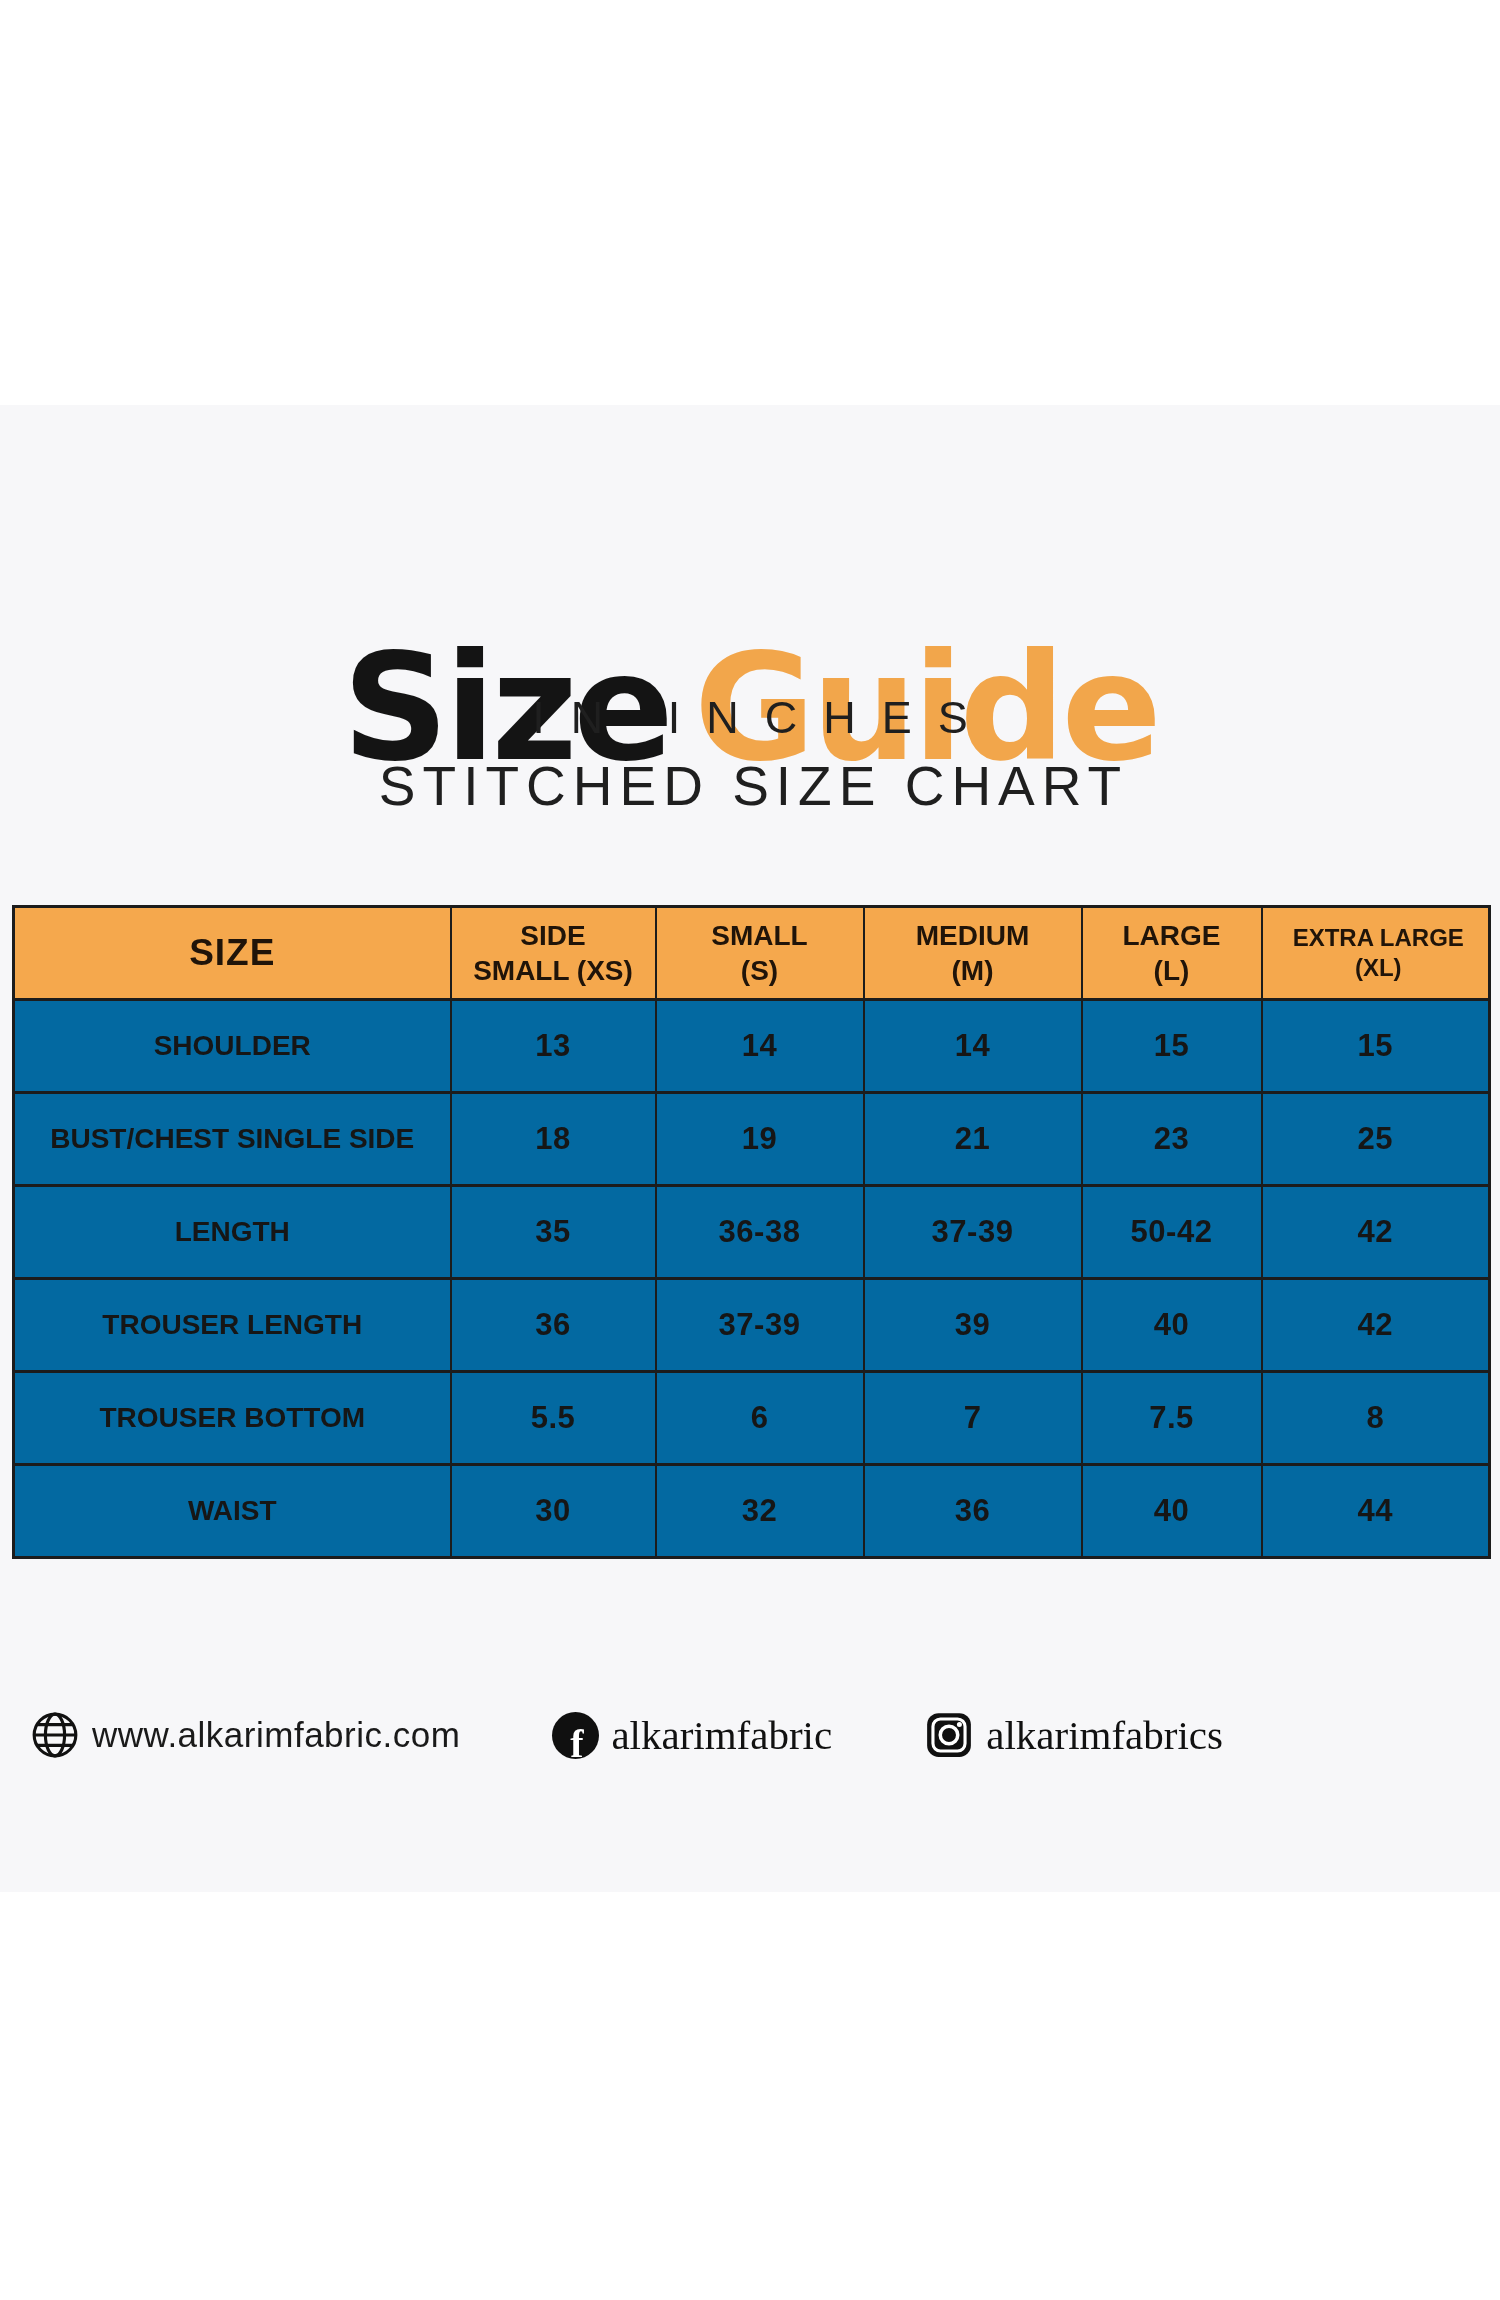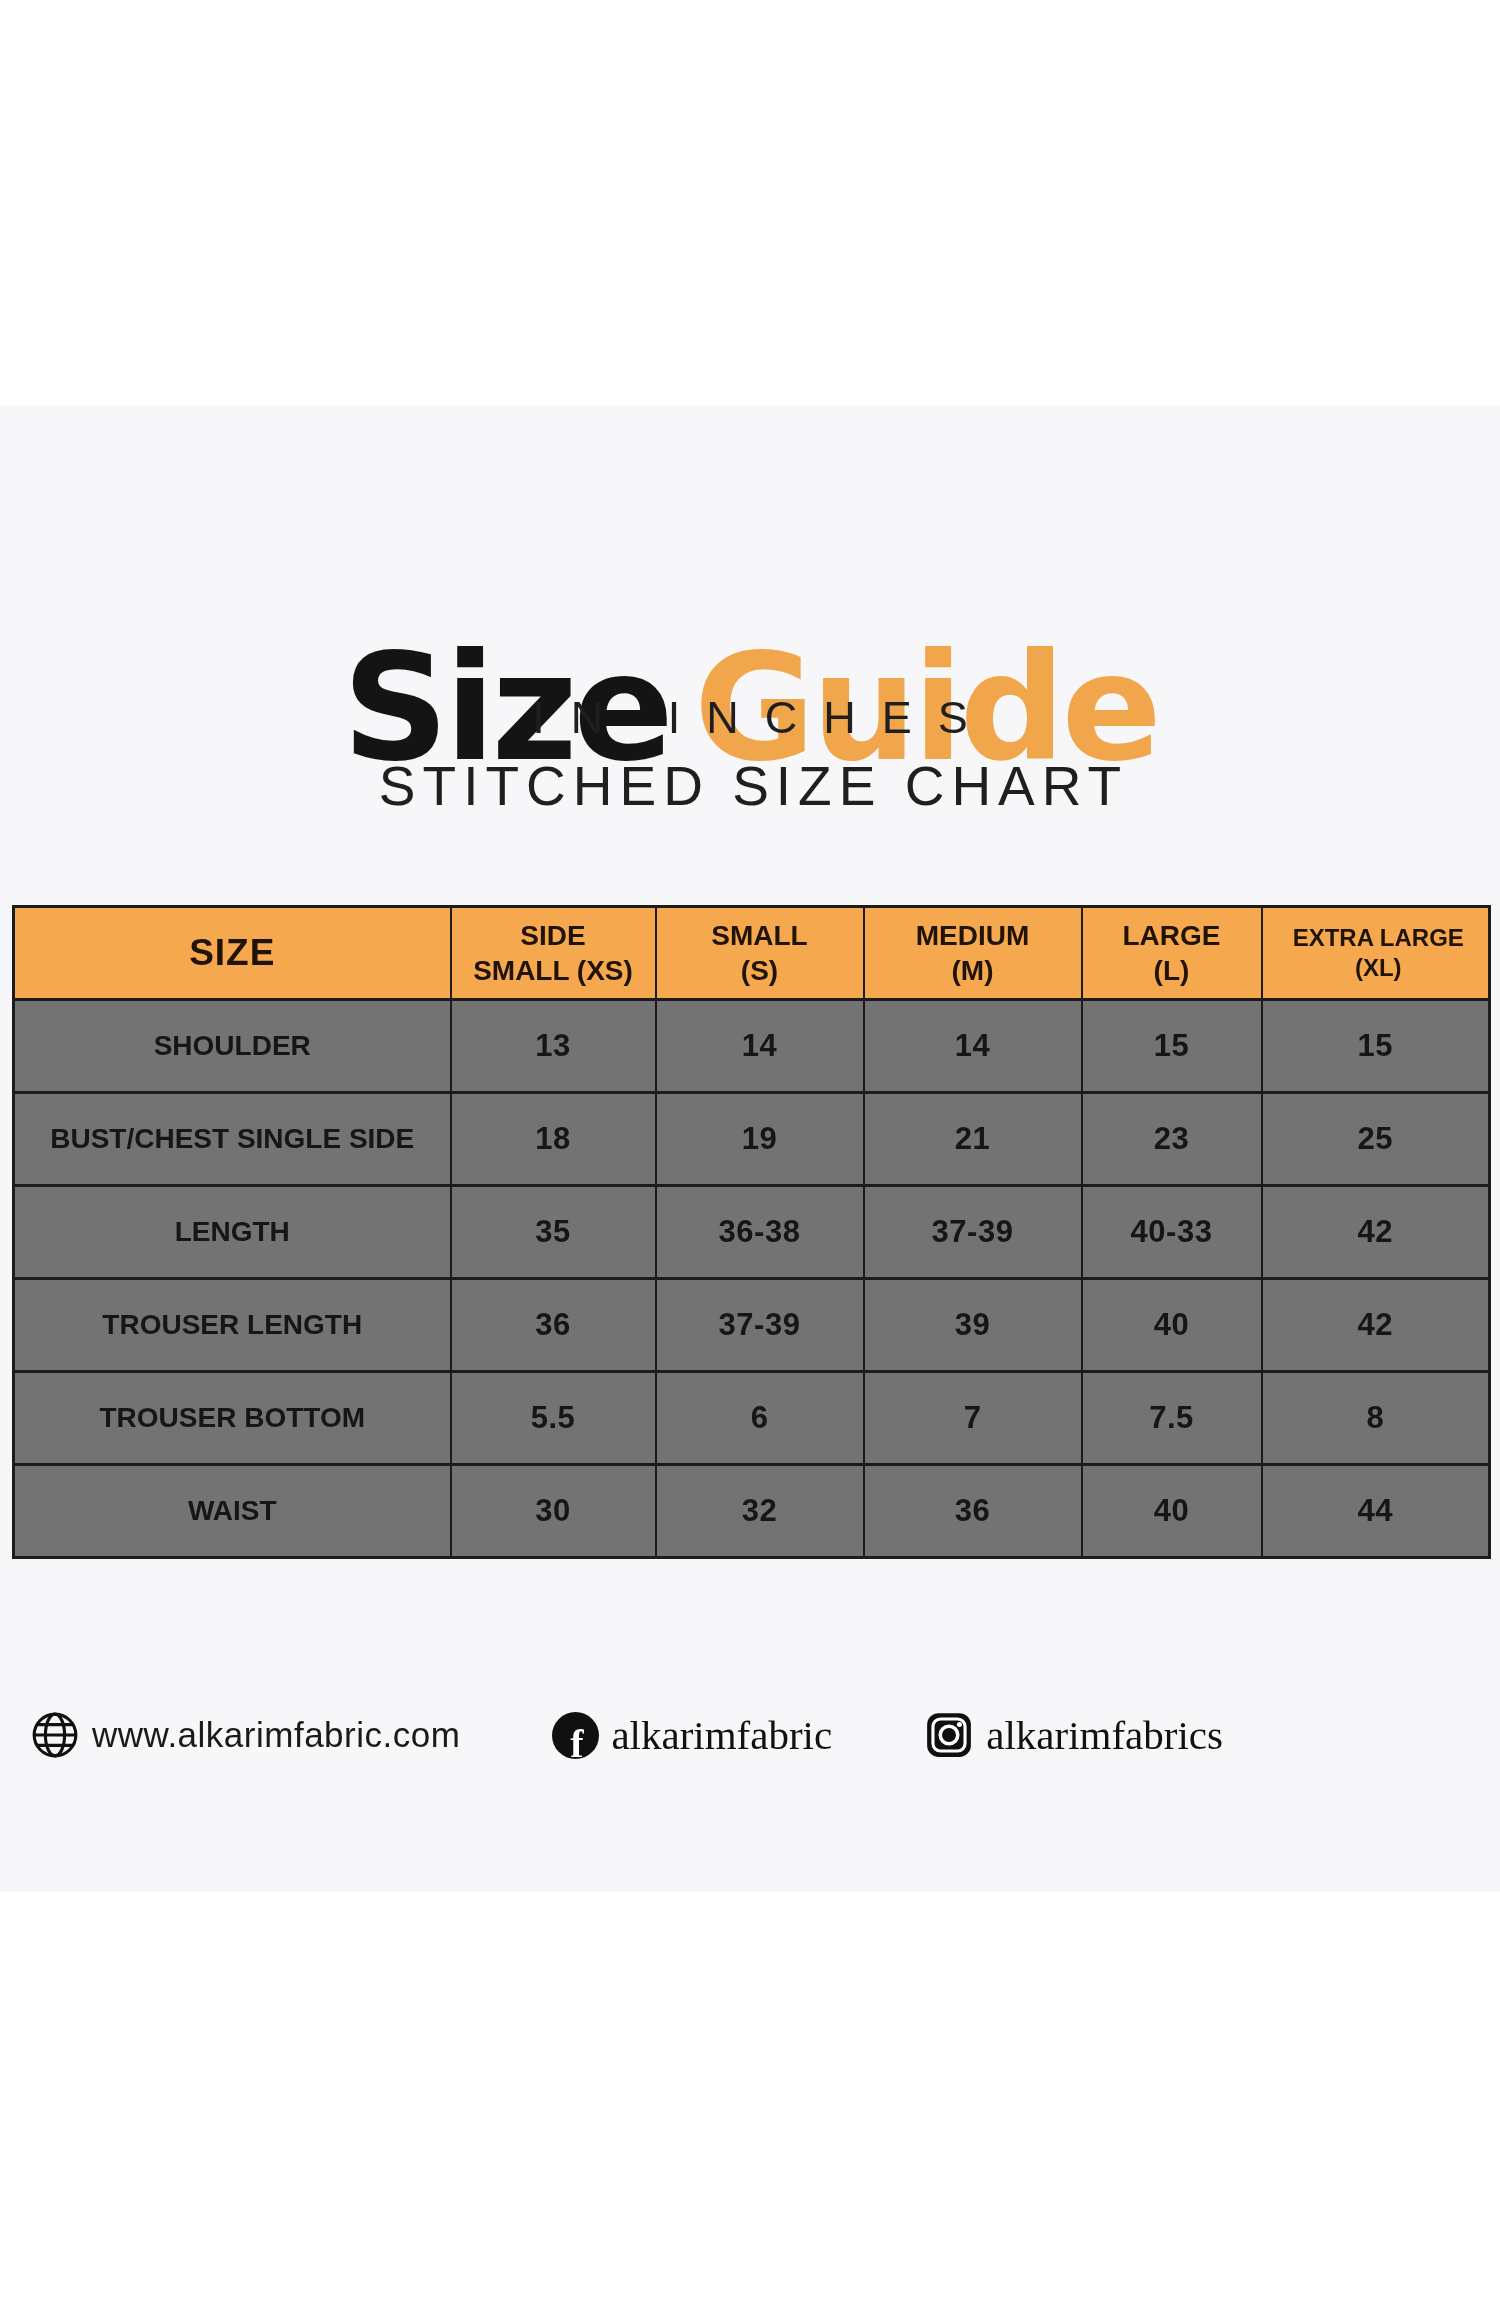--- a/index.html
+++ b/index.html
@@ -37,21 +37,21 @@
   .size-table th,.size-table td{
     border:2px solid #1c1c1c;border-top-width:3px;border-bottom-width:3px;
     text-align:center;vertical-align:middle;padding:0 6px;
   }
   .size-table thead th{
     background:#f5a84d;color:#201409;font-weight:bold;font-size:28px;
     line-height:1.25;height:90px;
   }
   .size-table th.col-size{font-size:37px;letter-spacing:1px;}
   .size-table th.col-xl{font-size:24px;padding-left:12px;}
-  .size-table tbody td{background:#737373;height:90px;font-weight:bold;color:#161616;}
+  .size-table tbody td{background:#0369a1;height:90px;font-weight:bold;color:#161616;}
   .size-table td.row-label{font-size:28px;}
   .size-table td.cell-val{font-size:31px;letter-spacing:0.5px;}
   .hl{display:block;}
   
   .footer{
     position:absolute;left:0;top:1295px;width:1253px;height:70px;
     display:flex;justify-content:space-between;align-items:center;
     padding:0 30px;box-sizing:border-box;
   }
   .footer-item{display:flex;align-items:center;gap:12px;}
@@ -129,21 +129,21 @@
         <td class="cell-val">19</td>
         <td class="cell-val">21</td>
         <td class="cell-val">23</td>
         <td class="cell-val">25</td>
       </tr>
       <tr>
         <td class="row-label">LENGTH</td>
         <td class="cell-val">35</td>
         <td class="cell-val">36-38</td>
         <td class="cell-val">37-39</td>
-        <td class="cell-val">40-33</td>
+        <td class="cell-val">50-42</td>
         <td class="cell-val">42</td>
       </tr>
       <tr>
         <td class="row-label">TROUSER LENGTH</td>
         <td class="cell-val">36</td>
         <td class="cell-val">37-39</td>
         <td class="cell-val">39</td>
         <td class="cell-val">40</td>
         <td class="cell-val">42</td>
       </tr>

